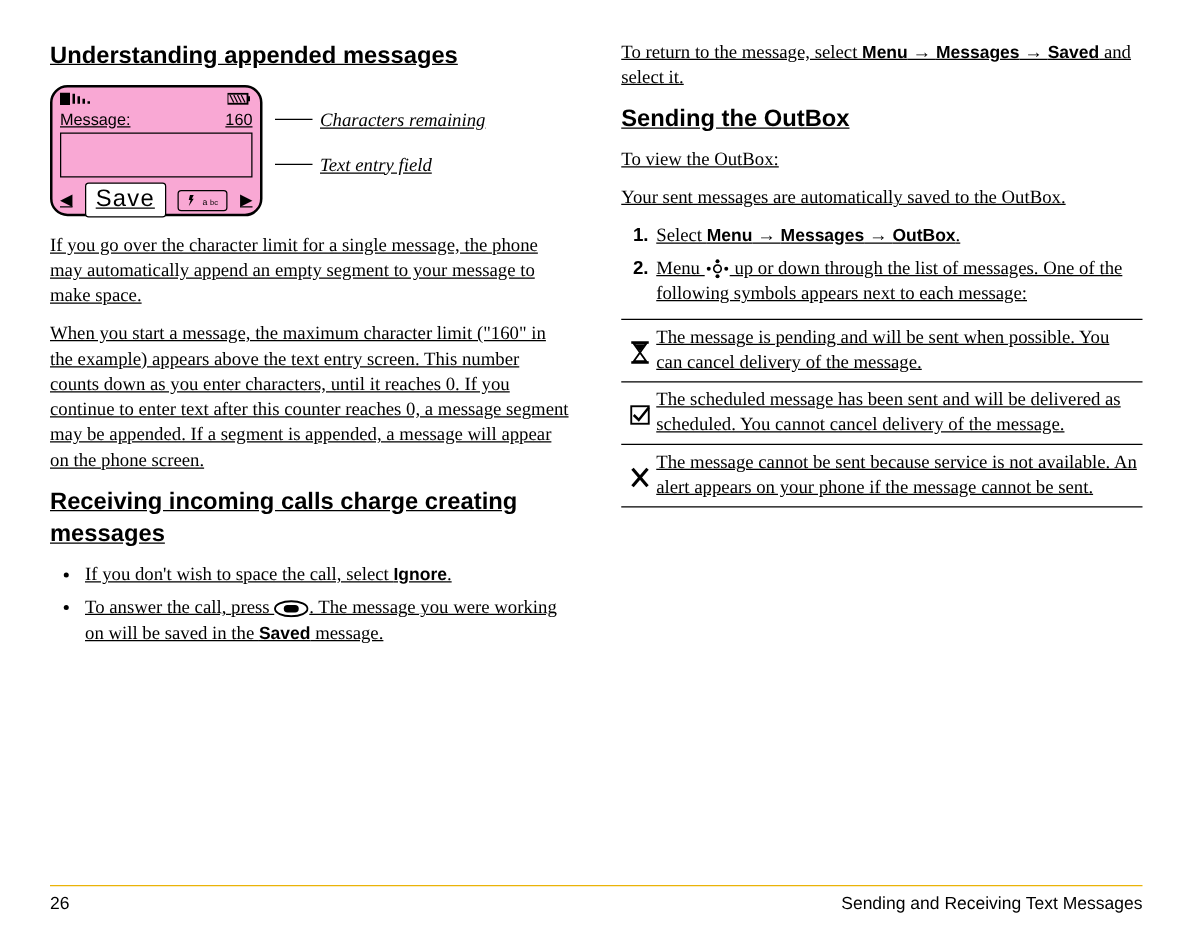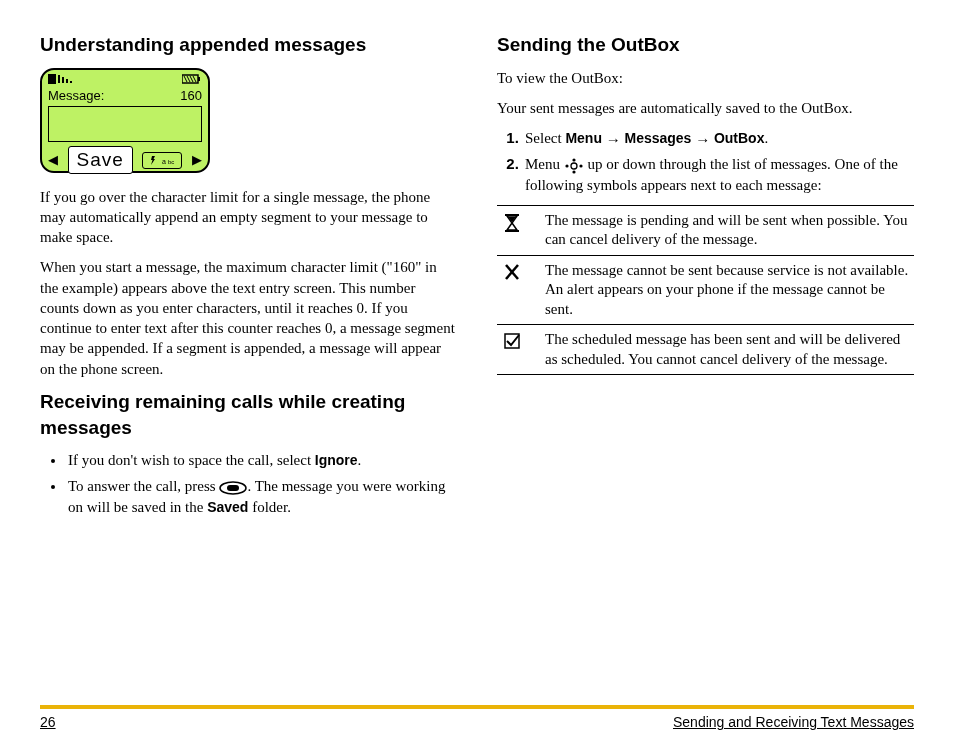--- a/index.html
+++ b/index.html
@@ -22,20 +22,21 @@
     height: 100%;
   }
   .cols {
     display: flex;
     gap: 40px;
     flex: 1;
   }
   .col {
     flex: 1;
     min-width: 0;
+    text-decoration: underline;
   }
   h2 {
     font-family: Arial, Helvetica, sans-serif;
     font-weight: bold;
     font-size: 19px;
     margin: 0 0 10px 0;
   }
   p { margin: 0 0 10px 0; }
   .bold { font-weight: bold; font-family: Arial, Helvetica, sans-serif; font-size: 14px; }
   .arrow { font-family: serif; }
@@ -50,21 +51,21 @@
     display: flex;
     align-items: flex-start;
     gap: 10px;
     margin-bottom: 14px;
   }
   .phone {
     width: 170px;
     height: 105px;
     border: 2.5px solid #000;
     border-radius: 14px;
-    background: #bef264;
+    background: #f9a8d4;
     padding: 4px 6px 4px 6px;
     font-family: Arial, sans-serif;
     font-size: 12px;
     position: relative;
   }
   .ph-status { display: flex; justify-content: space-between; align-items: center; height: 12px; }
   .ph-msgrow { display: flex; justify-content: space-between; margin-top: 1px; font-size: 13px; }
   .ph-textbox { border: 1.5px solid #000; height: 36px; margin-top: 2px; }
   .ph-bottom { display: flex; justify-content: space-between; align-items: center; margin-top: 4px; gap: 4px; }
   .ph-save {
@@ -73,34 +74,33 @@
     background: #fff;
   }
   .ph-iconbox { border: 1.5px solid #000; border-radius: 3px; height: 17px; width: 40px; display:flex; align-items:center; justify-content:center; font-size:10px; }
   .ph-tri { font-size: 13px; }
   .callouts { font-style: italic; font-family: Georgia, serif; font-size: 15px; }
   .callouts div { height: 30px; display:flex; align-items:center; }
   .callout-line { width: 30px; height: 1px; background: #000; display:inline-block; margin-right:6px; position:relative; top:-1px; }
 
   
   .symtable { border-top: 1px solid #000; margin-top: 4px; }
-  .symrow { display: flex; gap: 20px; border-bottom: 1px solid #000; padding: 5px 2px 5px 2px; }
+  .symrow { display: flex; gap: 0; border-bottom: 1px solid #000; padding: 5px 2px 5px 2px; align-items: center; }
   .symicon { width: 26px; flex-shrink: 0; display:flex; justify-content:center; padding-top:2px; }
   .symtext { flex: 1; font-size: 15px; line-height: 1.3; }
 
   
   .pgfooter {
-    border-top: 4px solid #eab308;
+    border-top: 1px solid #eab308;
     margin-top: 8px;
     padding-top: 4px;
     display: flex;
     justify-content: space-between;
     font-family: Arial, Helvetica, sans-serif;
     font-size: 14px;
-    text-decoration: underline;
   }
 
   .inline-icon { display:inline-block; vertical-align:middle; }
   .nav-icon svg, .ok-icon svg { display:block; }
 </style>
 </head>
 <body>
 
 <div class="page">
   <div class="cols">
@@ -142,43 +142,56 @@
             <span class="ph-iconbox">
               <svg width="30" height="12" viewBox="0 0 30 12">
                 <path d="M5 2 L8 2 L6.5 5 L8 5 L4 11 L5.5 6 L4 6 Z" fill="#000"></path>
                 <text x="15" y="10" font-size="7" font-family="Arial">a</text>
                 <text x="21" y="10" font-size="6" font-family="Arial">bc</text>
               </svg>
             </span>
             <span class="ph-tri">▶</span>
           </div>
         </div>
+        <div class="callouts">
+          <div style="margin-top:14px;">
+            <span class="callout-line"></span>
+            <span>Characters remaining</span>
+          </div>
+          <div style="margin-top:6px;">
+            <span class="callout-line"></span>
+            <span>Text entry field</span>
+          </div>
+        </div>
       </div>
 
       <p>If you go over the character limit for a single message, the phone may automatically append an empty segment to your message to make space.</p>
 
 
       <p>When you start a message, the maximum character limit ("160" in the example) appears above the text entry screen. This number counts down as you enter characters, until it reaches 0. If you continue to enter text after this counter reaches 0, a message segment may be appended. If a segment is appended, a message will appear on the phone screen.</p>
 
-      <h2>Receiving remaining calls while creating messages</h2>
+      <h2>Receiving incoming calls charge creating messages</h2>
 
       <ul class="bullets">
         <li>
           <span>If you don't wish to space the call, select </span><span class="bold">Ignore</span><span>.</span>
         </li>
         <li>
           <span>To answer the call, press </span><span class="inline-icon ok-icon"><svg width="28" height="14" viewBox="0 0 28 14">
                 <ellipse cx="14" cy="7" rx="13" ry="6" fill="none" stroke="#000" stroke-width="1.5"></ellipse>
                 <rect x="8" y="4" width="12" height="6" rx="3" fill="#000"></rect>
-              </svg></span><span>. The message you were working on will be saved in the </span><span class="bold">Saved</span><span> folder.</span>
+              </svg></span><span>. The message you were working on will be saved in the </span><span class="bold">Saved</span><span> message.</span>
         </li>
       </ul>
     </div>
 
     <div class="col">
+      <p>
+        <span>To return to the message, select </span><span class="bold">Menu</span><span class="arrow"> → </span><span class="bold">Messages</span><span class="arrow"> → </span><span class="bold">Saved</span><span> and select it.</span>
+      </p>
 
       <h2>Sending the OutBox</h2>
 
       <p>To view the OutBox:</p>
       <p>Your sent messages are automatically saved to the OutBox.</p>
 
       <ol class="steps">
         <li>
           <span>Select </span><span class="bold">Menu</span><span class="arrow"> → </span><span class="bold">Messages</span><span class="arrow"> → </span><span class="bold">OutBox</span><span>.</span>
         </li>
@@ -200,35 +213,35 @@
                 <rect x="2" y="1" width="14" height="2" fill="#000"></rect>
                 <rect x="2" y="17" width="14" height="2" fill="#000"></rect>
                 <path d="M4 3 L14 3 L9 10 L14 17 L4 17 L9 10 Z" fill="none" stroke="#000" stroke-width="1.5"></path>
                 <path d="M5 4 L13 4 L9 9 Z" fill="#000"></path>
               </svg>
           </div>
           <div class="symtext">The message is pending and will be sent when possible. You can cancel delivery of the message.</div>
         </div>
         <div class="symrow">
           <div class="symicon">
+            <svg width="18" height="18" viewBox="0 0 18 18">
+                <rect x="2" y="2" width="14" height="14" fill="none" stroke="#000" stroke-width="1.5"></rect>
+                <path d="M4 9 L8 13 L16 3" fill="none" stroke="#000" stroke-width="2"></path>
+              </svg>
+          </div>
+          <div class="symtext">The scheduled message has been sent and will be delivered as scheduled. You cannot cancel delivery of the message.</div>
+        </div>
+        <div class="symrow">
+          <div class="symicon">
             <svg width="16" height="18" viewBox="0 0 16 18">
                 <line x1="2" y1="2" x2="14" y2="16" stroke="#000" stroke-width="2.5"></line>
                 <line x1="14" y1="2" x2="2" y2="16" stroke="#000" stroke-width="2.5"></line>
               </svg>
           </div>
           <div class="symtext">The message cannot be sent because service is not available. An alert appears on your phone if the message cannot be sent.</div>
-        </div>
-        <div class="symrow">
-          <div class="symicon">
-            <svg width="18" height="18" viewBox="0 0 18 18">
-                <rect x="2" y="2" width="14" height="14" fill="none" stroke="#000" stroke-width="1.5"></rect>
-                <path d="M4 9 L8 13 L16 3" fill="none" stroke="#000" stroke-width="2"></path>
-              </svg>
-          </div>
-          <div class="symtext">The scheduled message has been sent and will be delivered as scheduled. You cannot cancel delivery of the message.</div>
         </div>
       </div>
     </div>
   </div>
 
   <div class="pgfooter">
     <span>26</span>
     <span>Sending and Receiving Text Messages</span>
   </div>
 </div>

